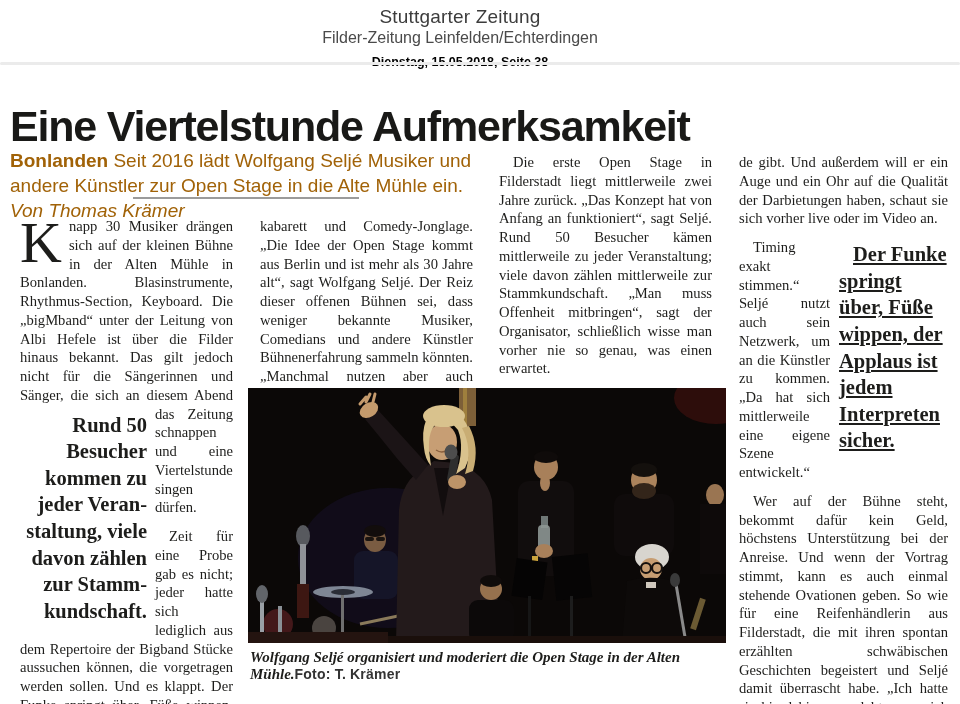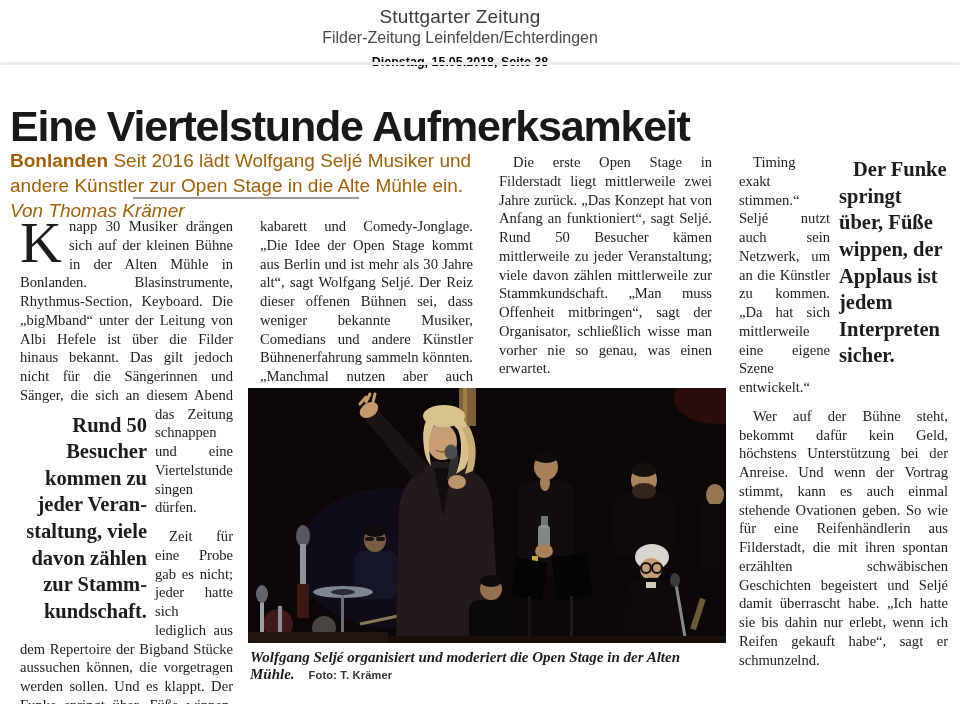--- a/index.html
+++ b/index.html
@@ -47,33 +47,33 @@
   .dropcap{
     float:left;font-size:58px;line-height:45px;
     padding:3px 7px 0 0;font-weight:400;color:#1d1d1b;
   }
 
   .pq{
     font-weight:700;font-size:20.5px;line-height:1.3;
     text-align:left;hyphens:manual;-webkit-hyphens:manual;color:#1d1d1b;
   }
   .pq1{float:left;width:127px;margin:7px 8px 3px 0;text-align:right;}
-  .pq2{float:right;width:109px;margin:3px 0 3px 9px;}
+  .pq2{float:right;width:109px;margin:3px 0 3px 9px;text-decoration:underline;}
 
   
   .photo{top:388px;left:248px;width:478px;height:255px;background:#0b0807;}
   .photo svg{display:block;}
 
   .caption{
     top:649px;left:250px;width:478px;
     font-size:15px;font-style:italic;font-weight:700;color:#1d1d1b;
   }
   .credit{
     font-family:"Liberation Sans", sans-serif;font-style:normal;
-    font-size:11px;font-weight:700;color:#333;margin-left:14px;
+    font-size:14px;font-weight:700;color:#333;
     letter-spacing:.2px;
   }
 </style>
 </head>
 <body>
 
 <div class="abs masthead">
   <div class="pub-title sans">Stuttgarter Zeitung</div>
   <div class="pub-edition sans">Filder-Zeitung Leinfelden/Echterdingen</div>
   <div class="pub-date sans">Dienstag, 15.05.2018, Seite 38</div>
@@ -100,20 +100,21 @@
 <div class="abs col col2">
   <p>kabarett und Comedy-Jonglage. „Die Idee der Open Stage kommt aus Berlin und ist mehr als 30 Jahre alt“, sagt Wolfgang Seljé. Der Reiz dieser offenen Bühnen sei, dass weniger bekannte Musiker, Comedians und andere Künstler Bühnenerfahrung sammeln könnten. „Manchmal nutzen aber auch bekanntere Künstler die Möglichkeit, einen neuen Programmpunkt in kleinem Rahmen auszuprobieren“, sagt Seljé.</p>
 </div>
 
 <div class="abs col col3">
   <p class="ind">Die erste Open Stage in Filderstadt liegt mittlerweile zwei Jahre zurück. „Das Konzept hat von Anfang an funktioniert“, sagt Seljé. Rund 50 Besucher kämen mittlerweile zu jeder Veranstaltung; viele davon zählen mittlerweile zur Stammkundschaft. „Man muss Offenheit mitbringen“, sagt der Organisator, schließlich wisse man vorher nie so genau, was einen erwartet.</p>
   <p class="ind">Seljé dagegen weiß meistens, was auf die Gäste, aber auch auf ihn zukommt. Denn ganz so offen, wie die Veranstaltung klingt, ist sie doch nicht. Der Organisator möchte möglichst sicher sein, dass von der Bühne keine Äußerungen kommen, für die es nicht einmal Platz in der unteren Schubla-</p>
 </div>
 
 <div class="abs col col4">
+  <p>de gibt. Und außerdem will er ein Auge und ein Ohr auf die Qualität der Darbietungen haben, schaut sie sich vorher live oder im Video an.</p>
   <p class="ind">
     <span class="pq pq2">Der Funke springt über, Füße wippen, der Applaus ist jedem Inter­preten sicher.</span>
     <span>Timing exakt stimmen.“ Seljé nutzt auch sein Netzwerk, um an die Künstler zu kommen. „Da hat sich mittlerweile eine eigene Szene entwickelt.“</span>
   </p>
   <p class="ind">Wer auf der Bühne steht, bekommt dafür kein Geld, höchstens Unterstützung bei der Anreise. Und wenn der Vortrag stimmt, kann es auch einmal stehende Ovationen geben. So wie für eine Reifenhändlerin aus Filderstadt, die mit ihren spontan erzählten schwäbischen Geschichten begeistert und Seljé damit überrascht habe. „Ich hatte sie bis dahin nur erlebt, wenn ich Reifen gekauft habe“, sagt er schmunzelnd.</p>
 
 </div>
 
 <div class="abs photo">
   <svg width="478" height="255" viewBox="0 0 478 255">

